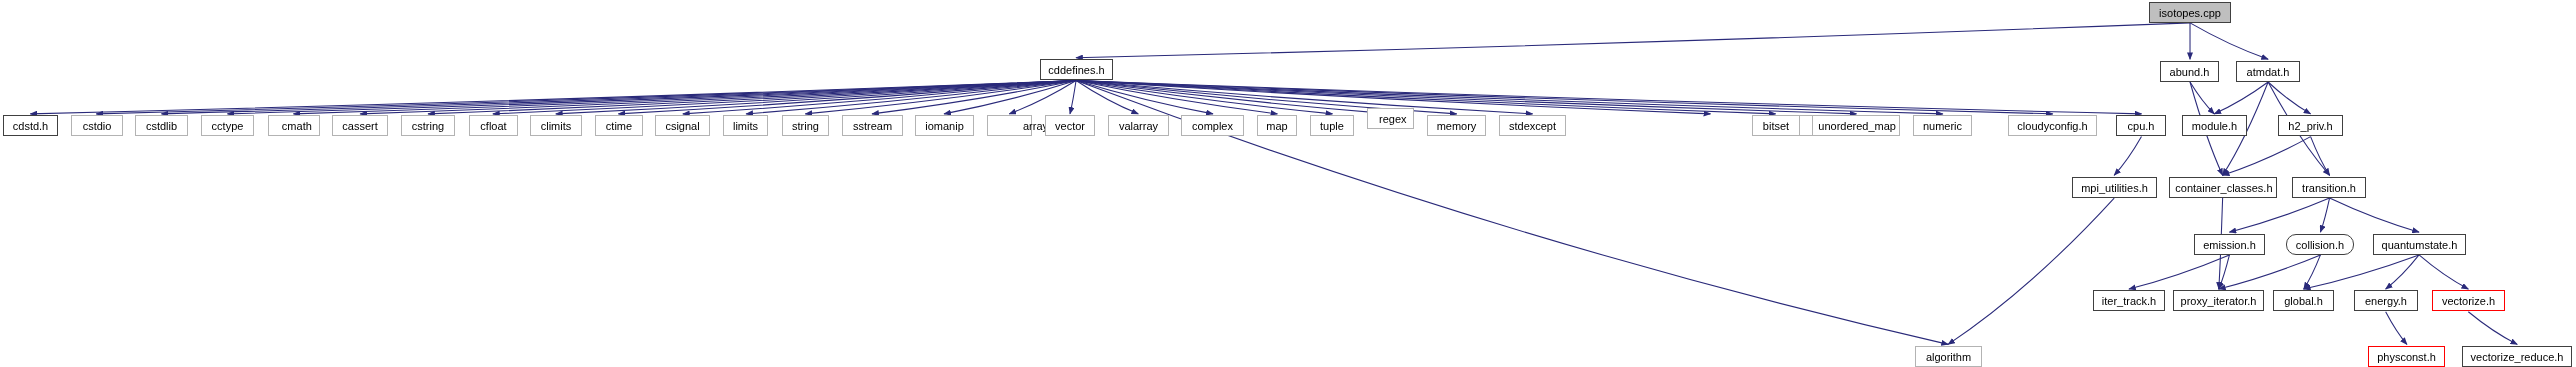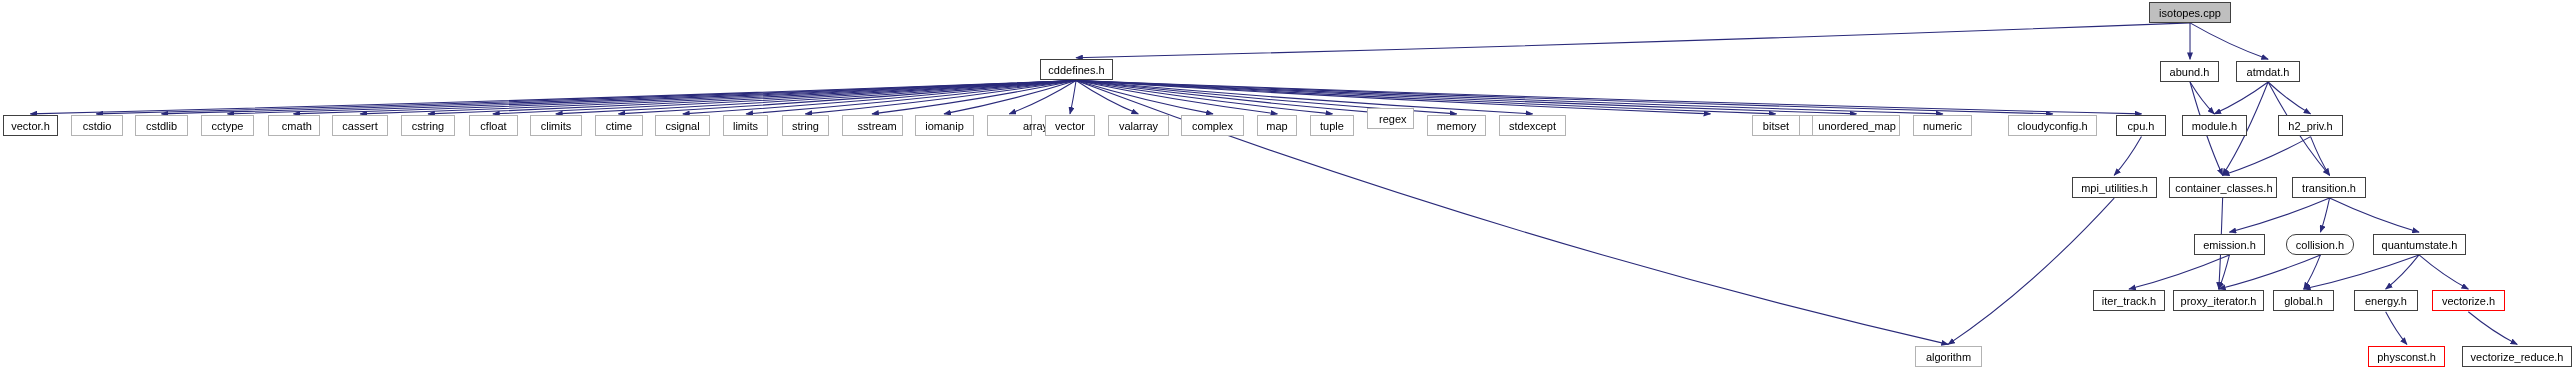--- a/index.html
+++ b/index.html
@@ -98,34 +98,34 @@
         <path d="M3190,336 Q3114,363.9 3038,381" fill="none" stroke="#2a2a7a" stroke-width="1.4" marker-end="url(#arrow)"></path>
         <path d="M3146,411 Q3160,437.66 3174,454" fill="none" stroke="#2a2a7a" stroke-width="1.4" marker-end="url(#arrow)"></path>
         <path d="M3255,411 Q3287.25,437.66 3319.5,454" fill="none" stroke="#2a2a7a" stroke-width="1.4" marker-end="url(#arrow)"></path>
       </g>
   </svg>
   <div id="node-layer">
       <div class="node root" style="left: 2149px; top: 1.5px; width: 82px; height: 21px;">isotopes.cpp</div>
       <div class="node strong" style="left: 2160px; top: 61px; width: 59px; height: 21px;">abund.h</div>
       <div class="node strong" style="left: 2236px; top: 61px; width: 64px; height: 21px;">atmdat.h</div>
       <div class="node strong" style="left: 1040px; top: 59px; width: 73px; height: 21px;">cddefines.h</div>
-      <div class="node strong" style="left: 3px; top: 115px; width: 55px; height: 21px;">vector.h</div>
+      <div class="node strong" style="left: 3px; top: 115px; width: 55px; height: 21px;">cdstd.h</div>
       <div class="node" style="left: 71px; top: 115px; width: 52px; height: 21px;">cstdio</div>
       <div class="node" style="left: 135px; top: 115px; width: 53px; height: 21px;">cstdlib</div>
       <div class="node" style="left: 201px; top: 115px; width: 53px; height: 21px;">cctype</div>
       <div class="node" style="left: 268px; top: 115px; width: 52px; height: 21px; padding-left: 11px;">cmath</div>
       <div class="node" style="left: 332px; top: 115px; width: 56px; height: 21px;">cassert</div>
       <div class="node" style="left: 401px; top: 115px; width: 54px; height: 21px;">cstring</div>
       <div class="node" style="left: 469px; top: 115px; width: 49px; height: 21px;">cfloat</div>
       <div class="node" style="left: 530px; top: 115px; width: 52px; height: 21px;">climits</div>
       <div class="node" style="left: 595px; top: 115px; width: 48px; height: 21px;">ctime</div>
       <div class="node" style="left: 655px; top: 115px; width: 55px; height: 21px;">csignal</div>
       <div class="node" style="left: 723px; top: 115px; width: 45px; height: 21px;">limits</div>
       <div class="node" style="left: 782px; top: 115px; width: 47px; height: 21px;">string</div>
-      <div class="node" style="left: 842px; top: 115px; width: 61px; height: 21px; text-align: right;">sstream</div>
+      <div class="node" style="left: 842px; top: 115px; width: 61px; height: 21px;">sstream</div>
       <div class="node" style="left: 915px; top: 115px; width: 59px; height: 21px;">iomanip</div>
       <div class="node" style="left: 987px; top: 115px; width: 45px; height: 21px; padding-left: 35px;">array</div>
       <div class="node" style="left: 1045px; top: 115px; width: 50px; height: 21px;">vector</div>
       <div class="node" style="left: 1108px; top: 115px; width: 61px; height: 21px;">valarray</div>
       <div class="node" style="left: 1181px; top: 115px; width: 63px; height: 21px;">complex</div>
       <div class="node" style="left: 1257px; top: 115px; width: 40px; height: 21px;">map</div>
       <div class="node" style="left: 1310px; top: 115px; width: 44px; height: 21px;">tuple</div>
       <div class="node" style="left: 1367px; top: 108px; width: 47px; height: 21px; padding-left: 10px;">regex</div>
       <div class="node" style="left: 1427px; top: 115px; width: 59px; height: 21px;">memory</div>
       <div class="node" style="left: 1499px; top: 115px; width: 67px; height: 21px;">stdexcept</div>

